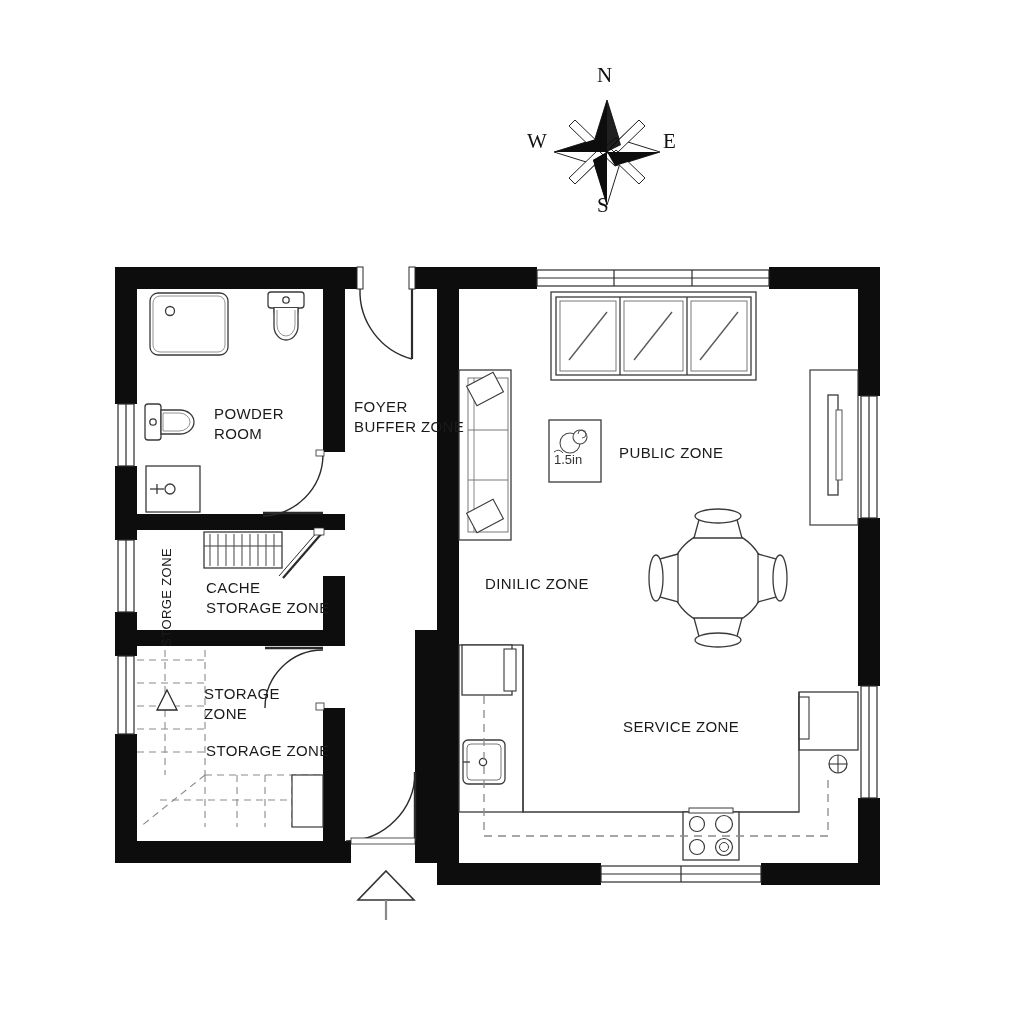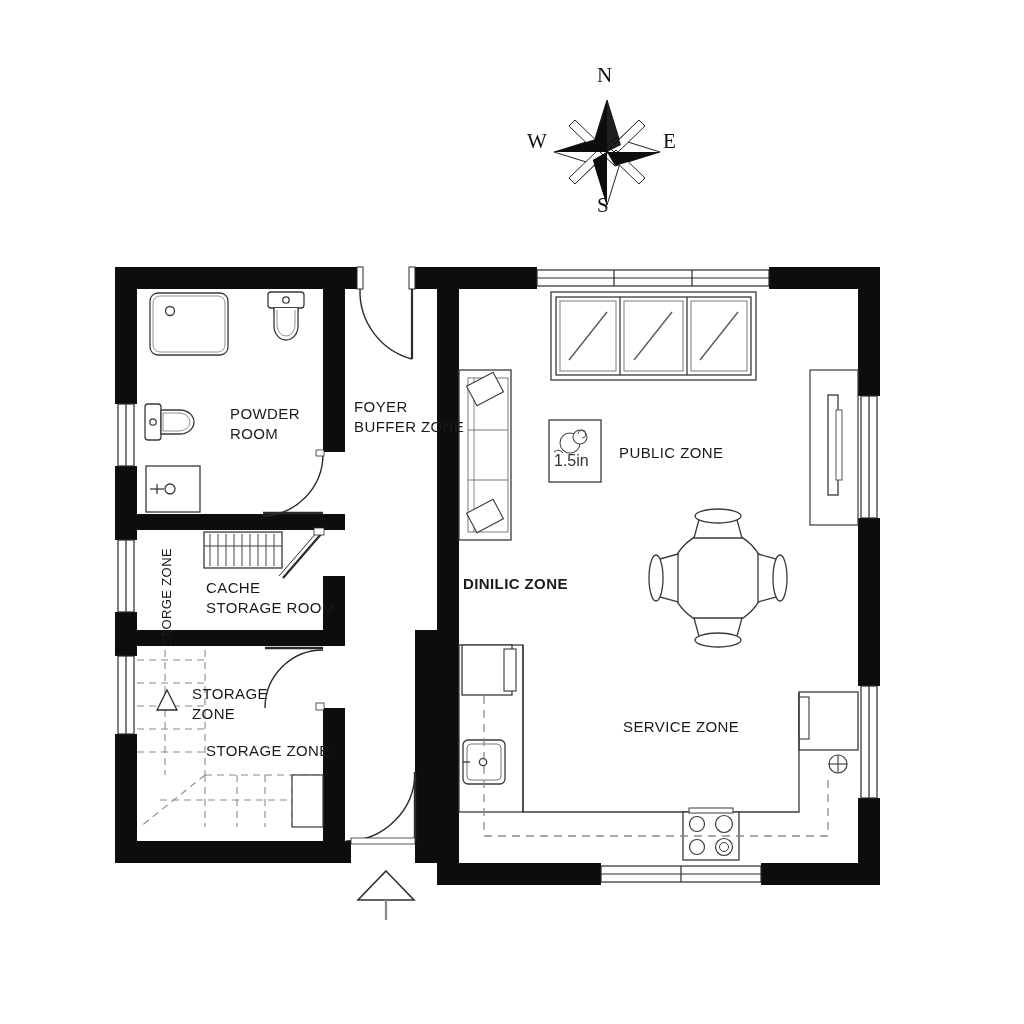--- a/index.html
+++ b/index.html
@@ -29,21 +29,21 @@
   }
   .compass-letter{
     position:absolute;
     font-family:"Liberation Serif", serif;
     font-size:21px;
     color:#111111;
   }
   .dim-text{
     position:absolute;
     font-family:"Liberation Sans", sans-serif;
-    font-size:16px;
+    font-size:13px;
     color:#333;
   }
 </style>
 </head>
 <body>
 
 <div id="stage">
 
   <svg class="plan" viewBox="0 0 1024 1024" xmlns="http://www.w3.org/2000/svg">
 
@@ -373,29 +373,29 @@
       <line x1="386" y1="900" x2="386" y2="920" stroke="#888" stroke-width="2.2"></line>
     </g>
 
   </svg>
 
   <div class="compass-letter" style="left:597px;top:63px;">N</div>
   <div class="compass-letter" style="left:663px;top:129px;">E</div>
   <div class="compass-letter" style="left:597px;top:193px;">S</div>
   <div class="compass-letter" style="left:527px;top:129px;">W</div>
 
-  <div class="zone-label" style="left:230px;top:404px;">POWDER
+  <div class="zone-label" style="left:214px;top:404px;">POWDER
 ROOM</div>
   <div class="zone-label" style="left:347px;top:397px;margin-left:7px;">FOYER
 BUFFER ZONE</div>
   <div class="zone-label vert" style="left:158px;top:548px;font-size:13px;">STORGE ZONE</div>
   <div class="zone-label" style="left:206px;top:578px;">CACHE
-STORAGE ROOM</div>
-  <div class="zone-label" style="left:192px;top:684px;">STORAGE
+STORAGE ZONE</div>
+  <div class="zone-label" style="left:204px;top:684px;">STORAGE
 ZONE</div>
   <div class="zone-label" style="left:206px;top:741px;">STORAGE ZONE</div>
   <div class="zone-label" style="left:619px;top:443px;text-align:right;">PUBLIC ZONE</div>
-  <div class="zone-label" style="left:463px;top:574px;font-weight:bold;">DINILIC ZONE</div>
+  <div class="zone-label" style="left:485px;top:574px;">DINILIC ZONE</div>
   <div class="zone-label" style="left:599px;top:717px;margin-left:24px;">SERVICE ZONE</div>
 
   <div class="dim-text" style="left:554px;top:452px;">1.5in</div>
 
 </div>
 
 </body></html>

